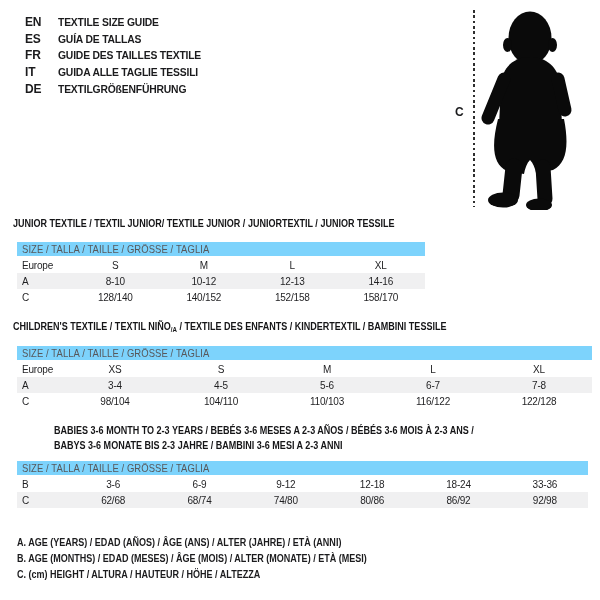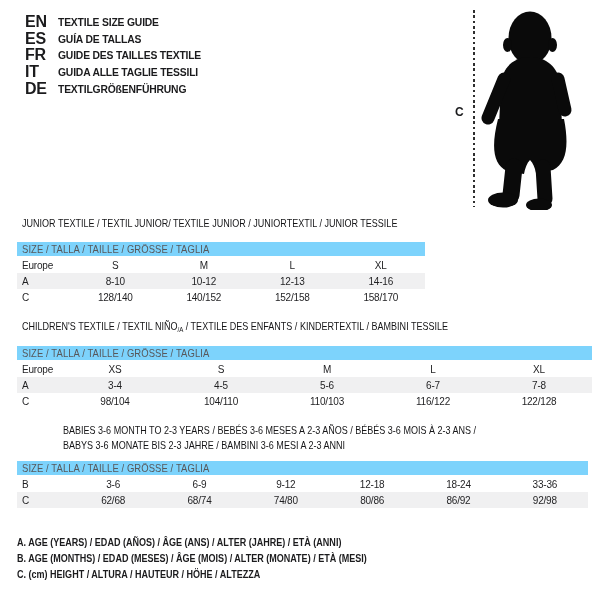--- a/index.html
+++ b/index.html
@@ -8,33 +8,33 @@
     background:#ffffff;
     font-family:"Liberation Sans","DejaVu Sans",sans-serif;
     color:#1b1b1d;
   }
   .cond{display:inline-block;transform:scaleX(0.82);transform-origin:0 50%;white-space:nowrap;}
   .cond90{display:inline-block;transform:scaleX(0.90);transform-origin:0 50%;white-space:nowrap;}
 
   
   .langs{position:absolute;left:25px;top:14px;}
   .lang-row{display:flex;height:16.6px;align-items:center;}
-  .lang-code{width:33px;font-weight:bold;font-size:16px;letter-spacing:-0.2px;}
+  .lang-code{width:33px;font-weight:bold;font-size:12px;letter-spacing:-0.2px;}
   .lang-label{font-weight:bold;font-size:11.5px;letter-spacing:-0.2px;}
 
   
   .height-line{
     position:absolute;left:473px;top:10px;width:2px;height:197px;
     background-image:repeating-linear-gradient(to bottom,#2e2e2e 0px,#2e2e2e 2.6px,transparent 2.6px,transparent 5.3px);
   }
   .figure-c{position:absolute;left:455px;top:105px;font-weight:bold;font-size:12px;}
   .baby{position:absolute;left:480px;top:7px;width:104px;height:203px;}
 
   
-  .sec-title{position:absolute;left:22px;font-weight:normal;font-size:11px;letter-spacing:0;color:#151517;}
+  .sec-title{position:absolute;left:13px;font-weight:bold;font-size:11px;letter-spacing:0;color:#151517;}
   .pos-t1{top:217px;}
   .pos-t2{top:320px;}
   .pos-t3{top:423px;line-height:14.5px;margin-left:41px;}
   .subsc{font-size:7.5px;vertical-align:-2px;}
 
   
   .size-bar{
     position:absolute;left:17px;height:14px;line-height:15px;
     background:#7dd3fc;color:#57575a;font-size:10.5px;font-weight:400;
     padding-left:5px;box-sizing:border-box;letter-spacing:0.1px;

